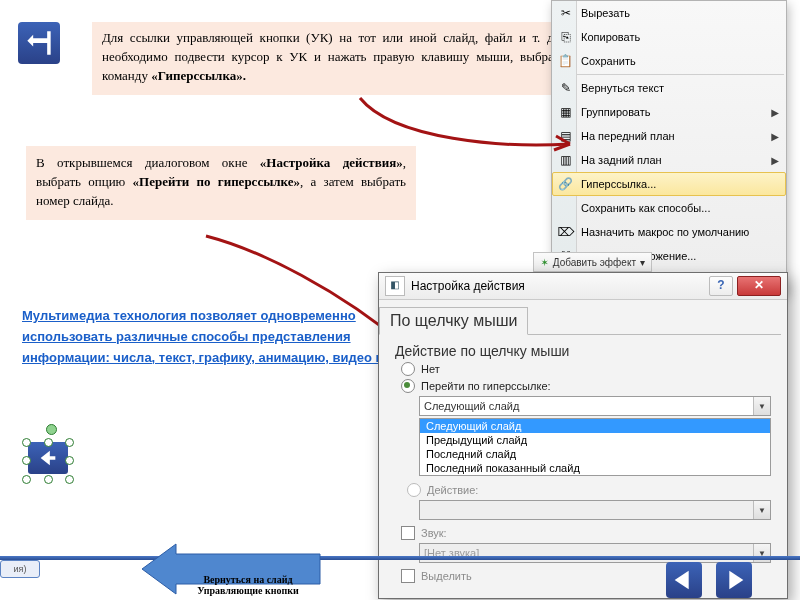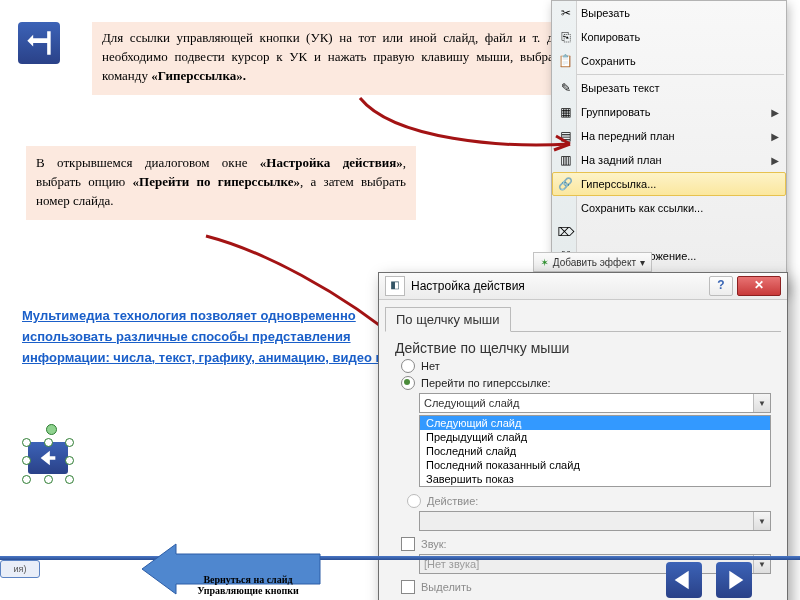--- a/index.html
+++ b/index.html
@@ -23,21 +23,21 @@
   .cm-hl{background:linear-gradient(#fdf3c8,#fbe79e);border:1px solid #e7c24f;border-radius:2px}
   .cm-sep{height:1px;margin:1px 2px;background:#cfcfcf}
   .cm-icostrip{position:absolute;left:0;top:0;bottom:0;width:24px;background:linear-gradient(#eef2f3,#e5ebec);border-right:1px solid #d2d2d2}
   .cm-body{position:relative}
   .dlg{position:absolute;left:378px;top:272px;width:408px;background:#f3f3f3;border:1px solid #6e6e6e;box-shadow:4px 6px 14px rgba(0,0,0,.35);font-family:"Segoe UI",Tahoma,sans-serif;font-size:11px}
   .dlg-title{height:26px;background:linear-gradient(#fafafa,#ececec);border-bottom:1px solid #cacaca;display:flex;align-items:center;padding:0 6px;font-size:12px}
   .dlg-title .t{flex:1}
   .dlg-close{width:42px;height:18px;background:linear-gradient(#e87373,#c83a3a);color:#fff;text-align:center;font-weight:bold;border:1px solid #8c2020;border-radius:2px;font-size:12px;line-height:16px}
   .dlg-ico{width:18px;height:18px;margin-right:6px;border:1px solid #bbb;background:#fff;font-size:10px;text-align:center;line-height:16px;color:#356}
   .dlg-help{width:22px;height:18px;border:1px solid #bcbcbc;background:linear-gradient(#fdfdfd,#ededed);text-align:center;margin-right:4px;border-radius:2px;color:#3a66b5;font-weight:bold;line-height:16px}
-  .tabs{display:flex;margin:6px 6px 0 6px;border-bottom:1px solid #bbb;font-size:13px}
+  .tabs{display:flex;margin:6px 6px 0 0;border-bottom:1px solid #bbb;font-size:16px}
   .tab{padding:4px 10px 4px 10px;border:1px solid #bbb;border-bottom:none;margin-right:-1px;background:#ececec;position:relative;top:1px;color:#333}
   .tab.active{background:#f3f3f3;font-weight:normal;border-bottom:1px solid #f3f3f3}
   .dlg-inner{padding:8px 16px 12px 16px}
   .grp{font-size:14px;color:#333}
   .opt{display:flex;align-items:center;margin:3px 0 3px 6px;color:#222}
   .opt.dis{color:#8c8c8c}
   .radio{width:12px;height:12px;border:1px solid #888;border-radius:50%;margin-right:6px;display:inline-block;position:relative;background:#fff}
   .radio.sel::after{content:"";position:absolute;left:2px;top:2px;width:6px;height:6px;border-radius:50%;background:#4b8c3b}
   .chk{width:12px;height:12px;border:1px solid #888;background:#fff;margin-right:6px;display:inline-block}
   .combo{border:1px solid #9b9b9b;background:#fff;height:18px;display:flex;align-items:center;padding:0 4px;position:relative;color:#333}
@@ -98,21 +98,21 @@
             <span class="ic">⎘</span>
             <span>Копировать</span>
           </div>
           <div class="cm-row">
             <span class="ic">📋</span>
             <span>Сохранить</span>
           </div>
           <div class="cm-sep"></div>
           <div class="cm-row">
             <span class="ic">✎</span>
-            <span>Вырезать текст</span>
+            <span>Вернуться текст</span>
           </div>
           <div class="cm-row">
             <span class="ic">▦</span>
             <span>Группировать</span>
             <span class="arrow">▶</span>
           </div>
           <div class="cm-row">
             <span class="ic">▤</span>
             <span>На передний план</span>
             <span class="arrow">▶</span>
@@ -120,24 +120,25 @@
           <div class="cm-row">
             <span class="ic">▥</span>
             <span>На задний план</span>
             <span class="arrow">▶</span>
           </div>
           <div class="cm-row cm-hl">
             <span class="ic">🔗</span>
             <span>Гиперссылка...</span>
           </div>
           <div class="cm-row">
-            <span>Сохранить как ссылки...</span>
+            <span>Сохранить как способы...</span>
           </div>
           <div class="cm-row">
             <span class="ic">⌦</span>
+            <span>Назначить макрос по умолчанию</span>
           </div>
           <div class="cm-row">
             <span class="ic">⛶</span>
             <span>Размер и положение...</span>
           </div>
           <div class="cm-row">
             <span class="ic">◆</span>
             <span>Формат фигуры...</span>
           </div>
         </div>
@@ -182,21 +183,20 @@
         </div>
       <div class="combo" style="margin:0 0 2px 24px">
         <span>Следующий слайд</span>
           <span class="dd">▼</span>
       </div>
       <div class="listbox" id="dlg-list">
           <div class="li sel">Следующий слайд</div>
           <div class="li">Предыдущий слайд</div>
           <div class="li">Последний слайд</div>
           <div class="li">Последний показанный слайд</div>
-          <div class="li">Завершить показ</div>
         </div>
       <div style="display:flex;align-items:flex-end;margin-left:6px">
         <div class="opt dis" style="flex:0 0 auto">
             <span class="radio" style="border-color:#bbb"></span>
             <span>Действие:</span>
           </div>
       </div>
       <div class="combo dis" style="margin:0 0 6px 24px">
           <span>&nbsp;</span>
           <span class="dd">▼</span>

